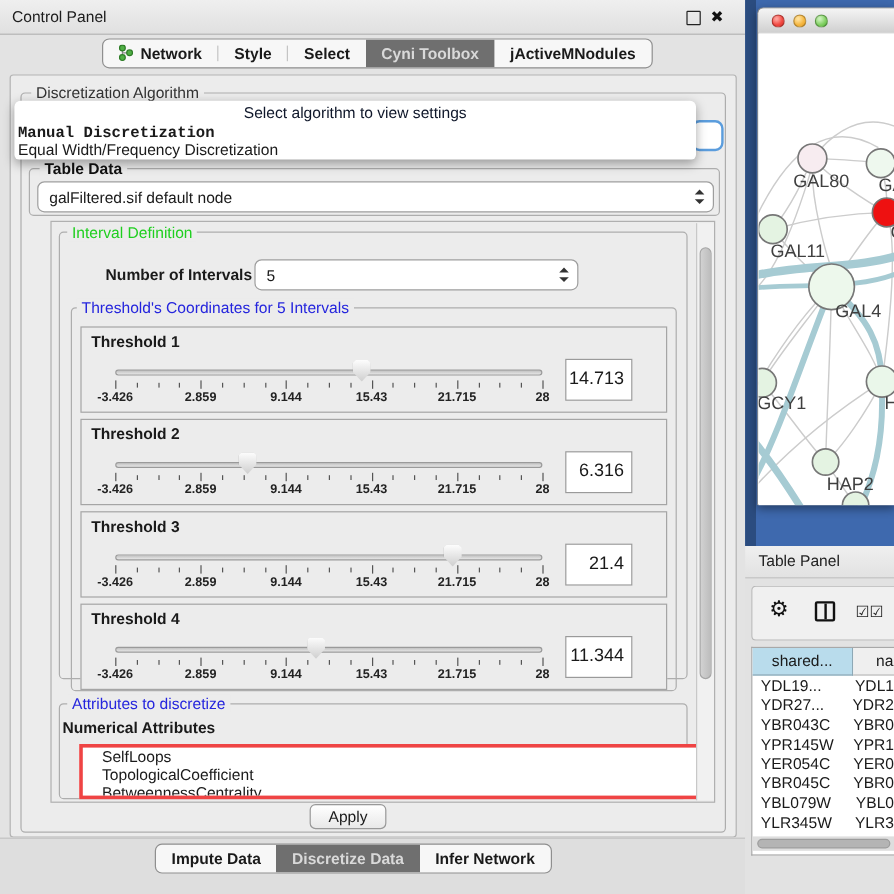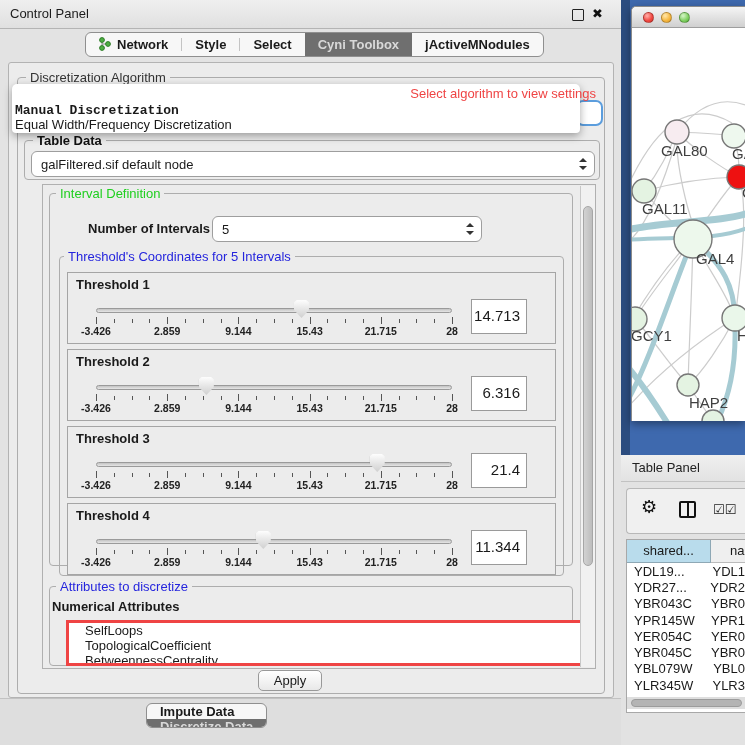--- a/index.html
+++ b/index.html
@@ -87,21 +87,21 @@
 
   .btn{position:absolute;background:linear-gradient(#ffffff,#e8e8e8);border:1px solid #999;border-radius:5px;
     text-align:center;box-sizing:border-box;}
   .apply-btn{left:240px;top:592px;width:64px;height:21px;line-height:19px;}
 
   .bottom-bar{position:absolute;left:0;top:698px;width:621px;height:47px;background:#dedede;border-top:1px solid #c2c2c2;box-sizing:border-box;}
 
   
   .overlay{position:absolute;left:12px;top:84px;width:568px;height:49px;background:#fff;
     border-radius:5px 5px 4px 4px;box-shadow:0 3px 9px rgba(0,0,0,.35);z-index:20;}
-  .ov-ph{position:absolute;left:16px;top:2px;width:100%;text-align:right;color:#ef4444;}
+  .ov-ph{position:absolute;left:0;top:2px;width:100%;text-align:center;color:#0f172a;}
   .ov-opt1{position:absolute;left:3px;top:19px;font-weight:700;white-space:nowrap;font-family:Liberation Mono, monospace;}
   .ov-opt2{position:absolute;left:3px;top:33px;white-space:nowrap;}
 
   
   .right-panel{position:absolute;left:621px;top:0;width:124px;height:745px;background:#e2e2e2;}
   .net-region{position:absolute;left:0;top:0;width:124px;height:455px;background:#3e69ae;}
   .dark-strip{position:absolute;left:0;top:0;width:9px;height:455px;background:#2b4c7f;}
   .net-window{position:absolute;left:10px;top:6px;width:114px;height:415px;background:#fff;
     border:1px solid #8a8a8a;border-right:none;border-radius:5px 0 0 0;box-shadow:0 3px 8px rgba(0,0,0,.4);box-sizing:border-box;}
   .net-titlebar{position:absolute;left:0;top:0;width:100%;height:21px;
@@ -375,21 +375,21 @@
           <div class="v-scrollbar">
             <div class="v-thumb"></div>
           </div>
         </div>
 
         <div class="btn apply-btn">Apply</div>
       </div>
     </div>
 
     <div class="bottom-bar">
-      <div class="tabstrip" style="left:146px;top:4px;flex-direction:column;">
+      <div class="tabstrip" style="left:129px;top:4px;">
         <div class="tab">
           <span>Impute Data</span>
         </div>
         <div class="tab sel">
           <span>Discretize Data</span>
         </div>
         <div class="tab">
           <span>Infer Network</span>
         </div>
       </div>

